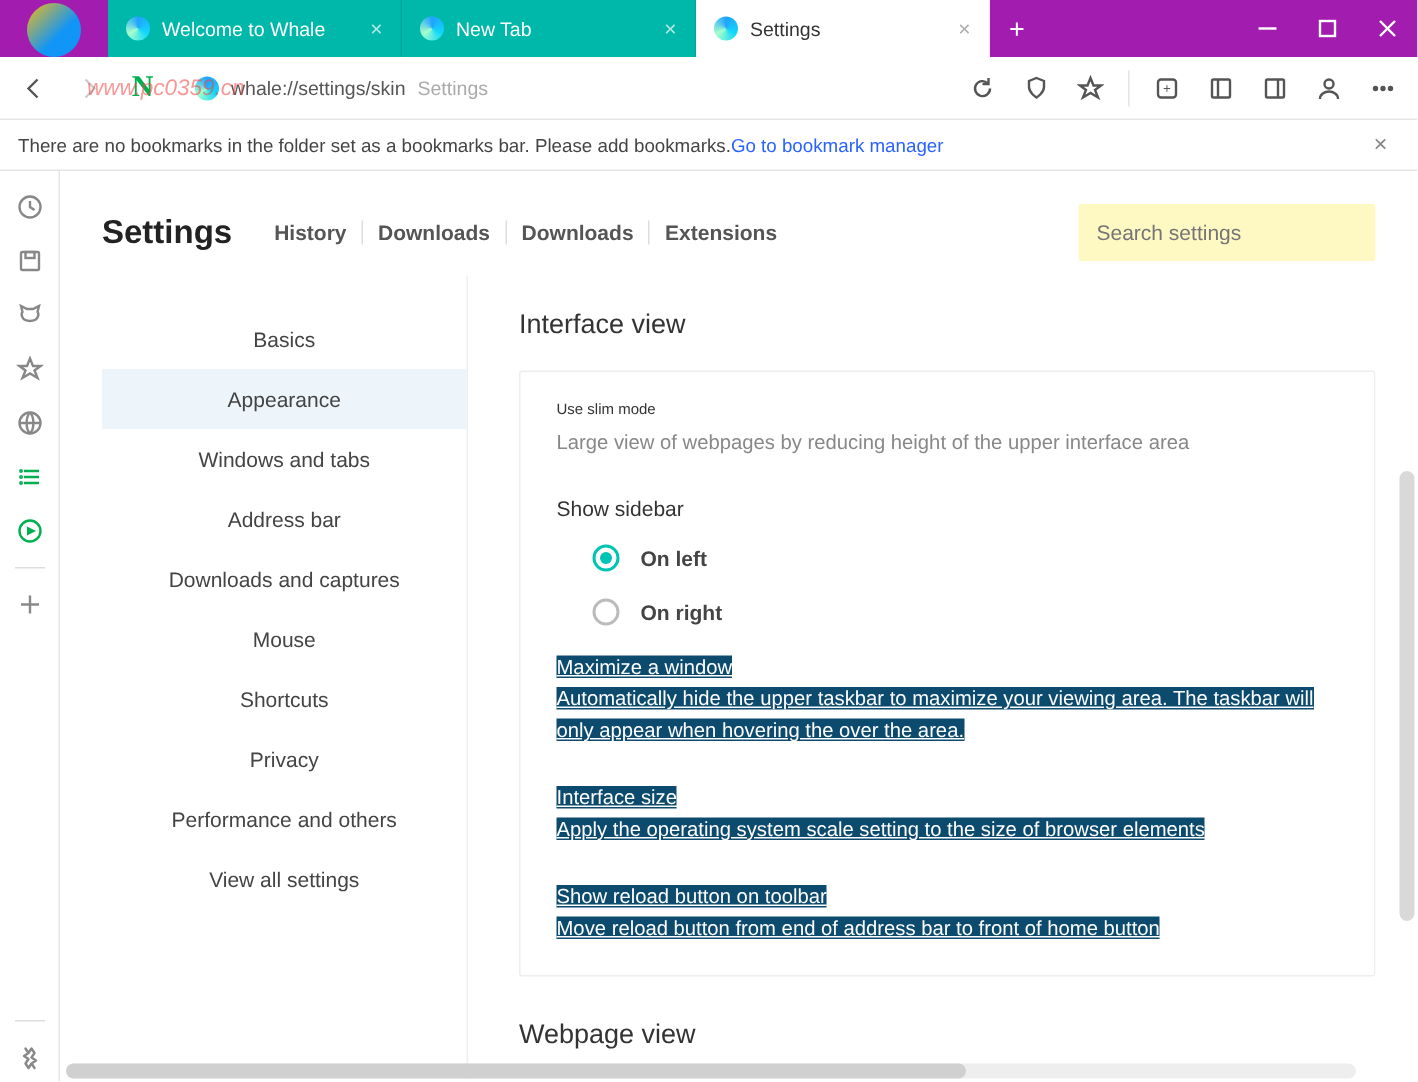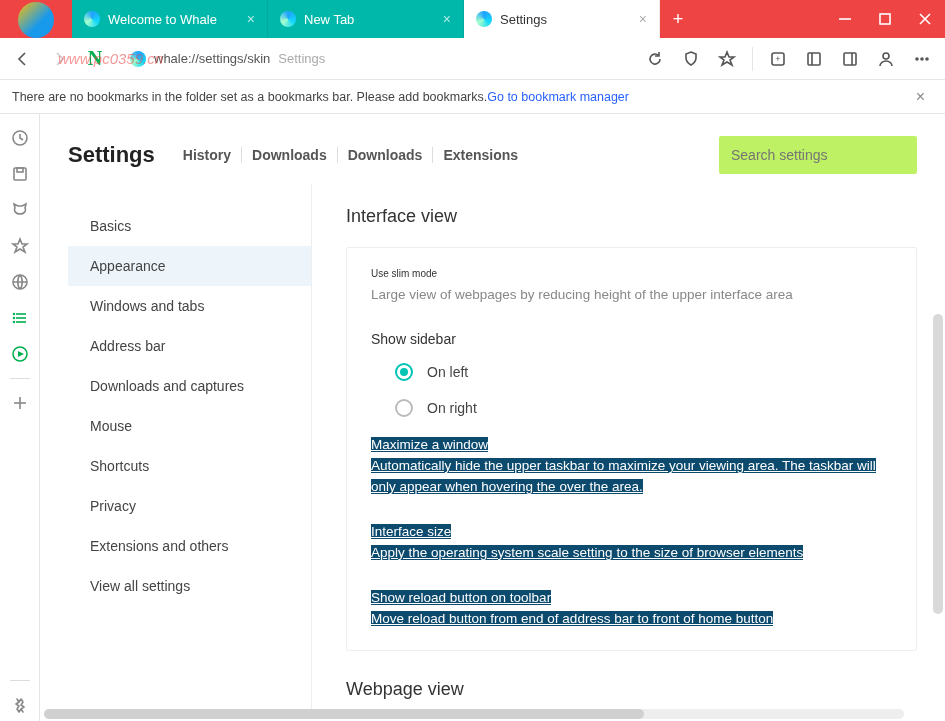--- a/index.html
+++ b/index.html
@@ -1,19 +1,19 @@
 <!DOCTYPE html>
 <html><head>
 <meta charset="utf-8">
 <style>
   * { margin: 0; padding: 0; box-sizing: border-box; font-family: Arial, sans-serif; }
   body { width: 945px; height: 721px; overflow: hidden; background: #fff; position: relative; }
 
   
-  .titlebar { height: 38px; background: #ef4444; display: flex; align-items: stretch; }
+  .titlebar { height: 38px; background: #a21caf; display: flex; align-items: stretch; }
   .logo-area { width: 72px; display: flex; align-items: center; justify-content: center; position: relative; }
   .logo-circle { width: 36px; height: 36px; border-radius: 50%; background: linear-gradient(135deg,#ffcc00,#00a3ff 60%); opacity:.9; position:absolute; left:18px; top:2px; }
   .tabs { display: flex; flex: 1; align-items: stretch; }
   .tab { display: flex; align-items: center; padding: 0 12px; gap: 8px; min-width: 196px; border-right: 1px solid rgba(0,0,0,.08); font-size: 13px; color: #333; cursor: pointer; position:relative; }
   .tab.active { background: #fff; }
   .tab.inactive { background: #00b8a9; color:#fff; }
   .tab .ticon { width:16px; height:16px; border-radius:50%; background:conic-gradient(#1fa2ff,#12d8fa,#a6ffcb,#1fa2ff); }
   .tab .close { margin-left:auto; font-size:14px; opacity:.7; }
   .newtab { width:36px; display:flex; align-items:center; justify-content:center; color:#fff; font-size:18px; cursor:pointer;}
   .win-controls { display:flex; align-items:center; gap:0; }
@@ -44,36 +44,36 @@
   .vs-spacer { flex:1; }
   .vs-sep { width:20px; height:1px; background:#ddd; margin:4px 0;}
 
   .content { flex:1; overflow:hidden; position:relative; }
   
   .settings-header { padding:22px 28px 10px 28px; display:flex; align-items:center; gap:18px;}
   .settings-title { font-size:22px; font-weight:600; color:#222;}
   .topnav { display:flex; gap:0; font-size:14px; color:#555;font-weight:bold;}
   .topnav span { padding:0 10px; cursor:pointer;}
   .topnav span+span { border-left:1px solid #ddd;}
-  .search-wrap { margin-left:auto; display:flex; align-items:center; background:#bef264; border-radius:2px; padding:0 12px; height:38px; width:198px;gap:46px;}
+  .search-wrap { margin-left:auto; display:flex; align-items:center; background:#fef9c3; border-radius:2px; padding:0 12px; height:38px; width:198px;gap:46px;}
   .search-wrap input { border:none; background:transparent; outline:none; font-size:14px; flex:1; color:#666;}
   .search-wrap .sicon { color:#bbb; }
 
   .settings-body { display:flex; padding:0 28px 0 28px; height:calc(100% - 72px); }
   .sidenav { width:244px; padding-top:22px; border-right:1px solid #eee;}
-  .sidenav-item { padding:12px 22px; font-size:14px; color:#444; cursor:pointer;}
+  .sidenav-item { padding:12px 22px; font-size:14px; color:#444; cursor:pointer;text-align:center;}
   .sidenav-item.selected { background:#eef5fa; }
   
   .panel-wrap { flex:1; padding:22px 0 0 34px; overflow:hidden; position:relative;}
   .section-title { font-size:18px; color:#333; margin-bottom:20px; font-weight:500;}
   .card { border:1px solid #eee; border-radius:2px; padding:20px 24px; margin-bottom:16px; font-size:14px; color:#444;}
   .opt-title { font-size:10px; color:#333; margin-bottom:6px;}
   .opt-desc { font-size:13.5px; color:#888; line-height:1.5;}
   .sub-title { font-size:14px; color:#333; margin:26px 0 16px 0;}
-  .radio-row { display:flex; align-items:center; gap:14px; margin:0 0 18px 24px; cursor:pointer;}
+  .radio-row { display:flex; align-items:center; gap:14px; margin:0 0 18px 24px; cursor:pointer;font-weight:bold;}
   .radio { width:18px; height:18px; border:2px solid #bbb; border-radius:50%; position:relative;}
   .radio.checked { border-color:#00c4b4;}
   .radio.checked::after { content:''; position:absolute; inset:3px; border-radius:50%; background:#00c4b4;}
   .hl-block { background:#0c4a6e; color:#fff; display:inline; font-size:13.5px; line-height:1.55;text-decoration:underline; }
   .hl-para { margin-bottom:24px; }
   
   .watermark { position:absolute; left:58px; top:50px; font-size:15px; color:#ef4444; opacity:.55; pointer-events:none; font-style:italic;}
   
   .scrollbar-v { position:absolute; right:2px; top:200px; width:10px; height:300px; background:#d9d9d9; border-radius:5px; cursor:pointer;}
   .scrollbar-h { position:absolute; left:44px; bottom:2px; height:10px; width:860px; background:#eee; border-radius:5px;}
@@ -288,21 +288,21 @@
     <div class="settings-body">
       <div class="sidenav">
         <div class="sidenav-item">Basics</div>
         <div class="sidenav-item selected">Appearance</div>
         <div class="sidenav-item">Windows and tabs</div>
         <div class="sidenav-item">Address bar</div>
         <div class="sidenav-item">Downloads and captures</div>
         <div class="sidenav-item">Mouse</div>
         <div class="sidenav-item">Shortcuts</div>
         <div class="sidenav-item">Privacy</div>
-        <div class="sidenav-item">Extensions and others</div>
+        <div class="sidenav-item">Performance and others</div>
         <div class="sidenav-item">View all settings</div>
       </div>
 
       <div class="panel-wrap">
         <div class="section-title">Interface view</div>
         <div class="card">
           <div class="opt-title">Use slim mode</div>
           <div class="opt-desc">Large view of webpages by reducing height of the upper interface area</div>
           <div class="sub-title">Show sidebar</div>
           <div class="radio-row">

